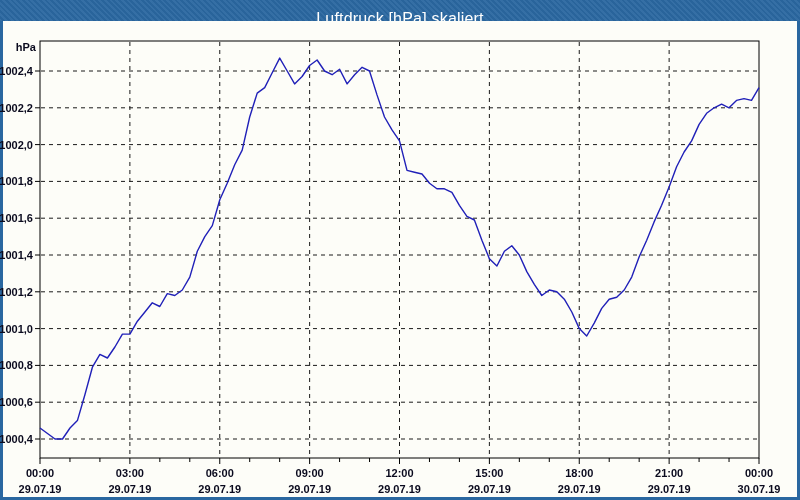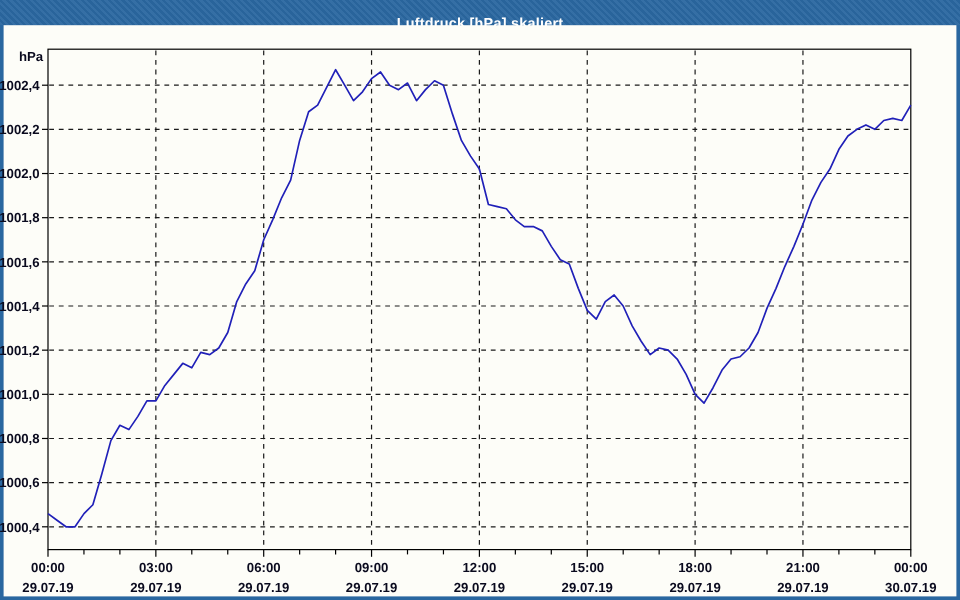--- a/index.html
+++ b/index.html
@@ -10,21 +10,21 @@
     font-family:"Liberation Sans", sans-serif;
     overflow:hidden;
   }
   #titlebar{
     position:absolute;left:0;top:0;width:800px;height:21px;
     background:#2a67a0;
     background-image:repeating-linear-gradient(45deg, rgba(255,255,255,0.05) 0 2px, rgba(0,0,0,0.03) 2px 4px);
     display:flex;align-items:center;justify-content:center;
   }
   #titlebar .title{
-    color:#ffffff;font-size:12px;font-weight:bold;letter-spacing:0.2px;margin-top:16px;
+    color:#ffffff;font-size:16px;font-weight:normal;letter-spacing:0.2px;margin-top:16px;
   }
   #content{
     position:absolute;left:3px;top:21px;width:794px;height:476px;
     background:#fdfdf8;
   }
   #chart-svg{
     position:absolute;left:0;top:0;width:800px;height:500px;
     pointer-events:none;
   }
   text{font-family:"Liberation Sans", sans-serif;}

